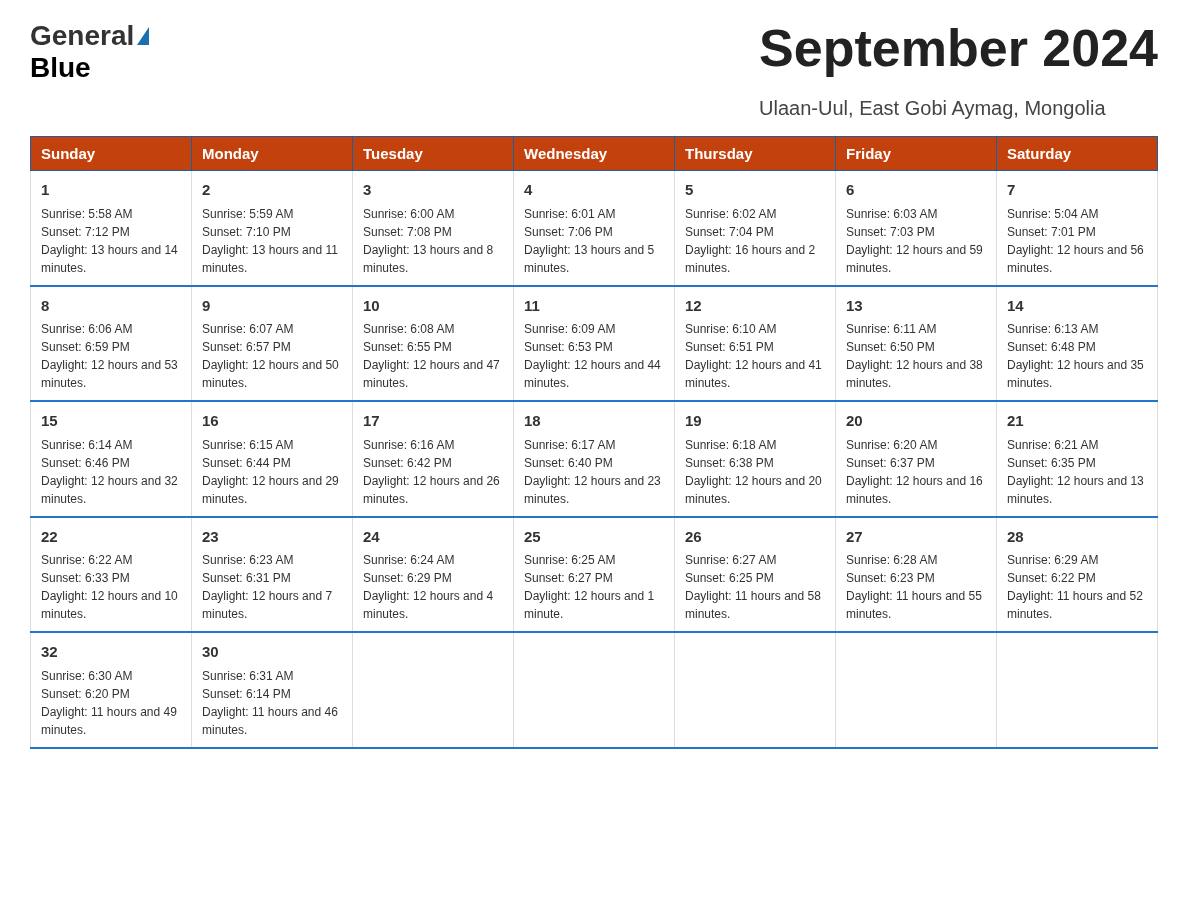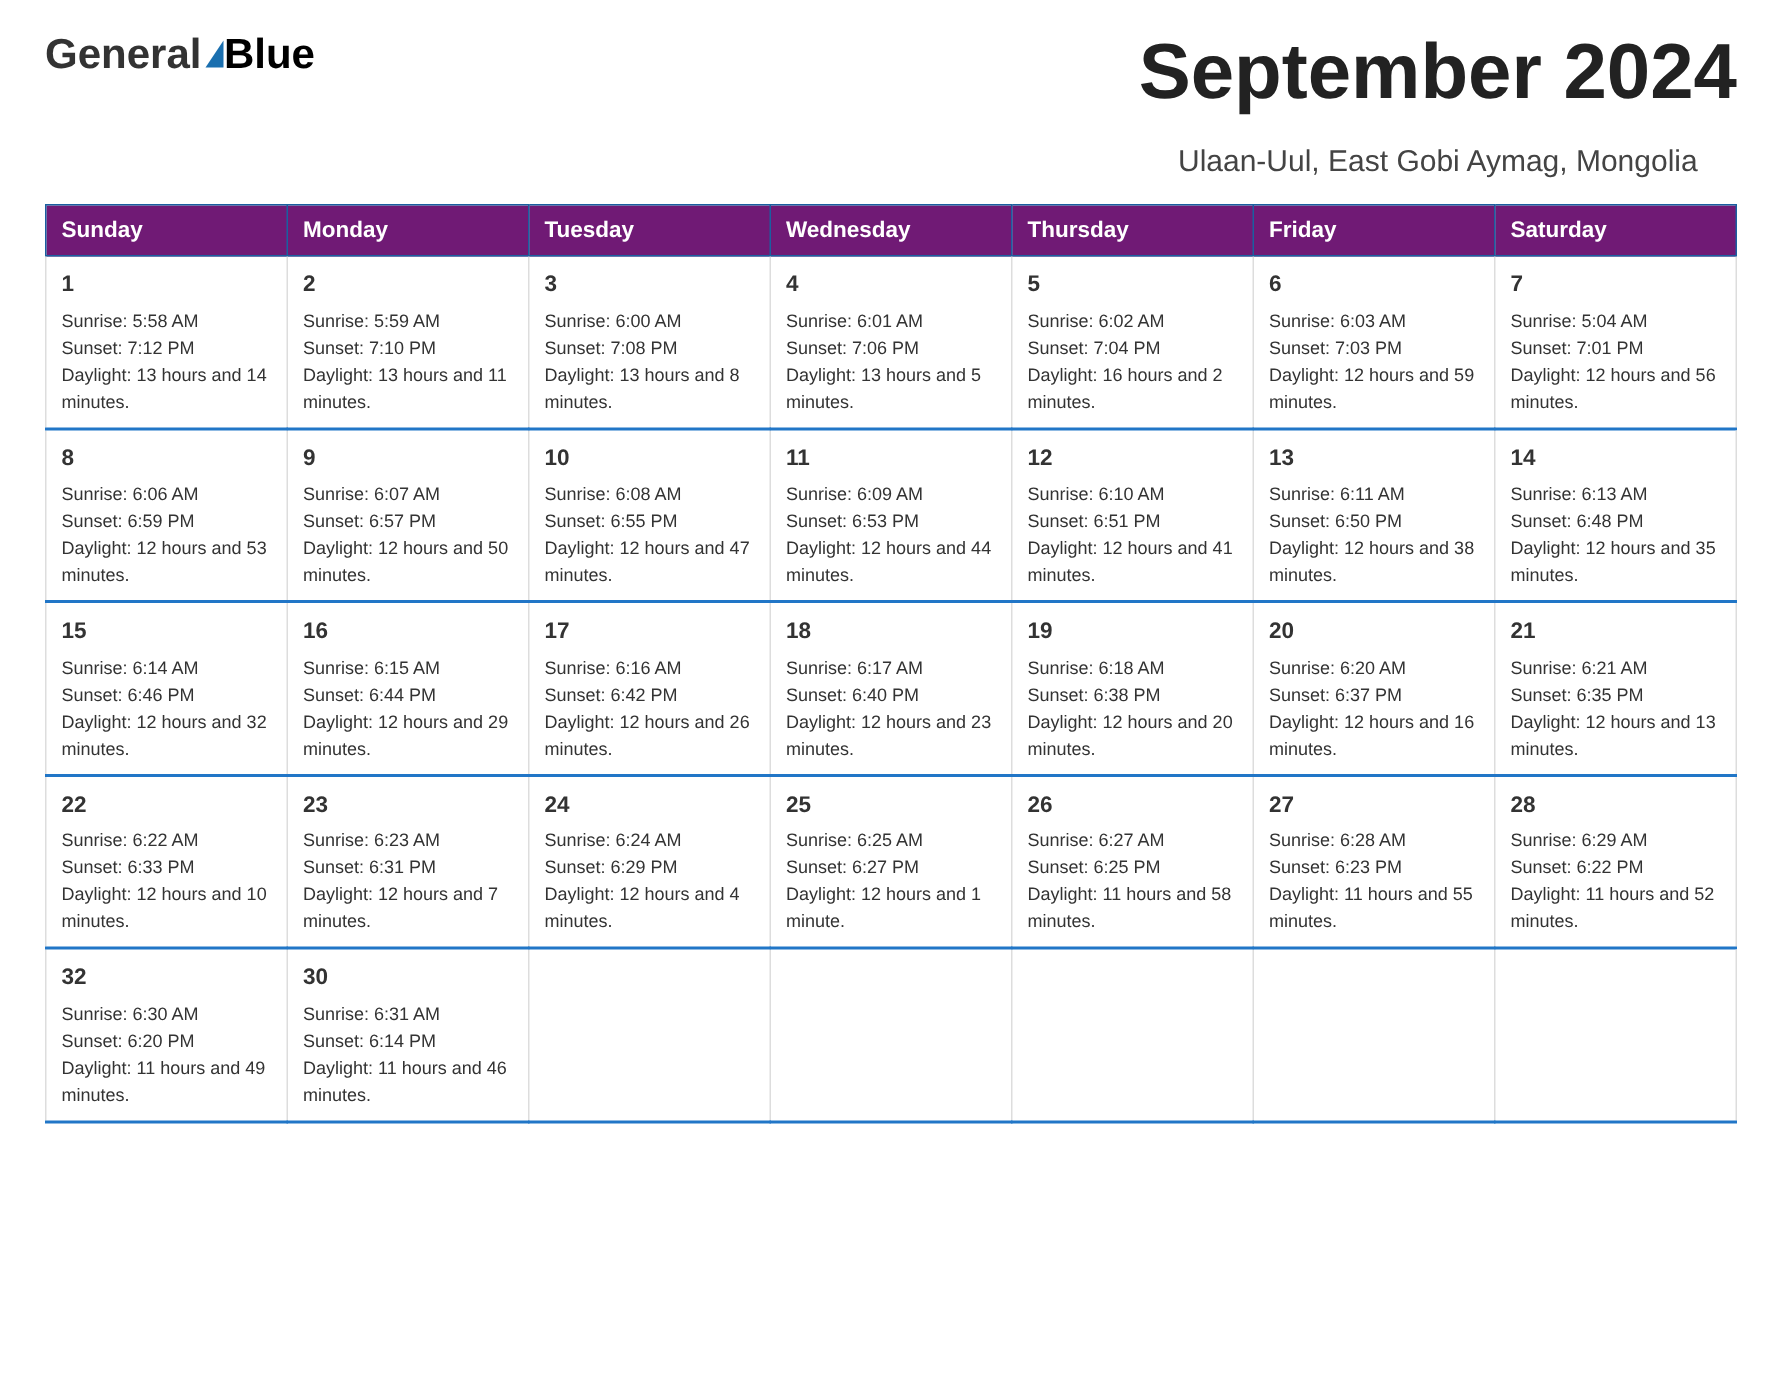--- a/index.html
+++ b/index.html
@@ -20,40 +20,40 @@
       font-weight: bold;
       color: #333;
     }
     .logo-text-blue {
       font-size: 28px;
       font-weight: bold;
       color: #000000;
       display: block;
     }
     .title-area {
-      text-align: center;
+      text-align: left;
     }
     .month-title {
       font-size: 52px;
       font-weight: bold;
       color: #222;
       line-height: 1.1;
     }
     .location-title {
       font-size: 20px;
       color: #444;
       margin-top: 20px;
     }
     table {
       width: 100%;
       border-collapse: collapse;
       table-layout: fixed;
     }
     thead tr {
-      background-color: #701a75;
+      background-color: #c2410c;
       margin-left: 44px;
     }
     thead th {
       color: #fff;
       font-size: 15px;
       font-weight: bold;
       padding: 8px 10px;
       text-align: left;
       border: 1px solid #1a5fa0;
     }
@@ -75,21 +75,21 @@
       font-weight: bold;
       display: block;
       margin-bottom: 3px;
     }
     .day-info {
       font-size: 12px;
       color: #333;
     }
     .logo-wrapper {
       display: flex;
-      flex-direction: row;
+      flex-direction: column;
       align-items: flex-start;
     }
     .logo-top-row {
       display: flex;
       align-items: center;
     }
     .triangle {
       display: inline-block;
       width: 0;
       height: 0;

